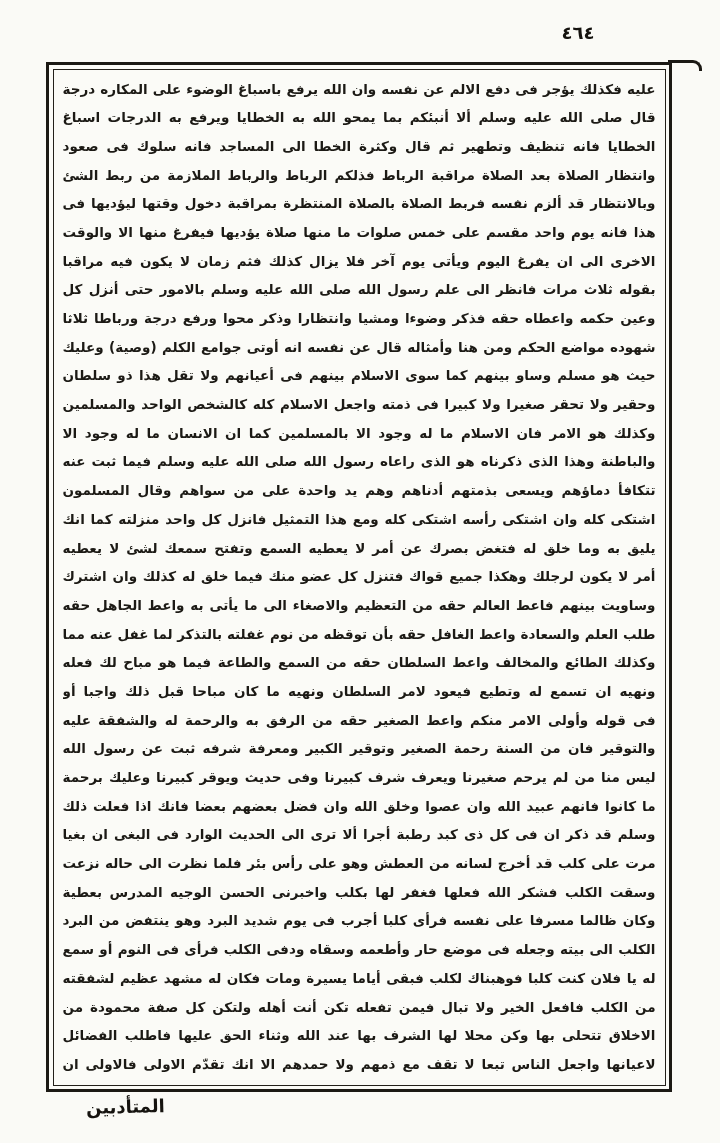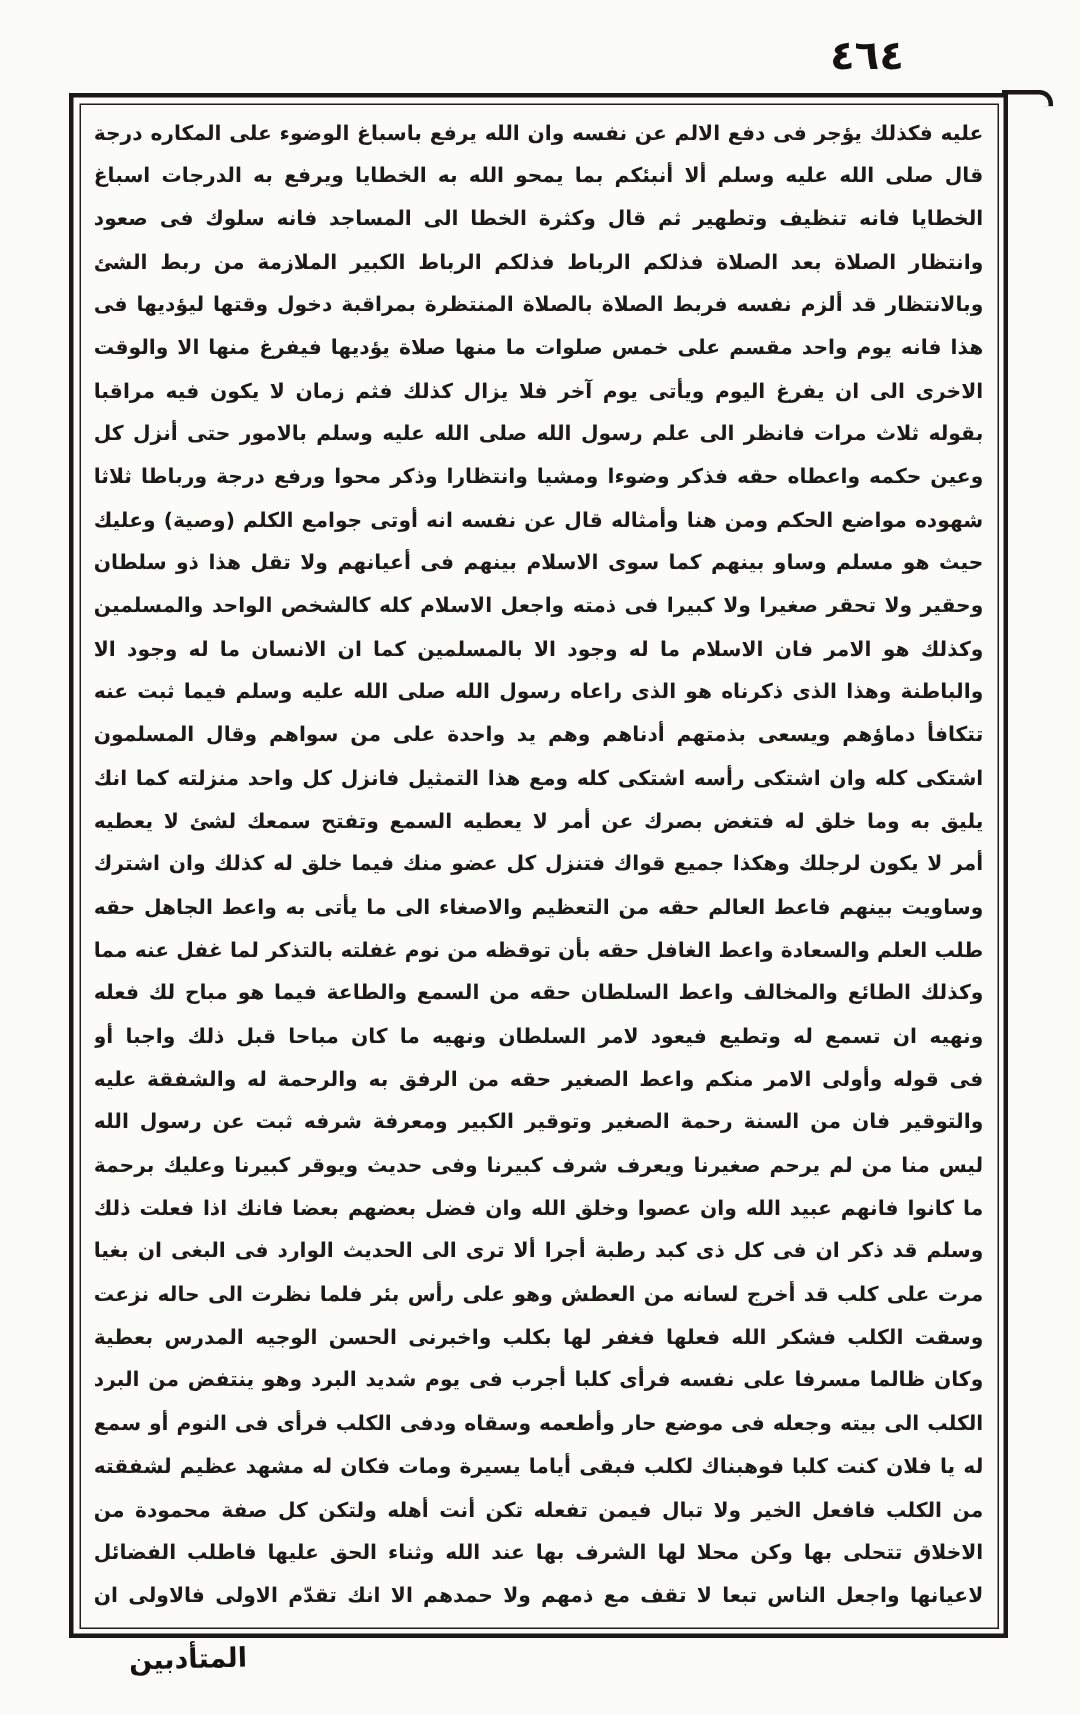--- a/index.html
+++ b/index.html
@@ -14,21 +14,21 @@
     font-family: "DejaVu Sans", sans-serif;
     color: #181815;
     overflow: hidden;
   }
   .page-number {
     position: absolute;
     top: 22px;
     left: 546px;
     width: 64px;
     text-align: center;
-    font-size: 27px;
+    font-size: 18px;
     font-weight: bold;
     color: #15130f;
     letter-spacing: 1px;
   }
   .frame-outer {
     position: absolute;
     left: 46px;
     top: 62px;
     width: 626px;
     height: 1030px;
@@ -87,21 +87,21 @@
 <div class="page-number">٤٦٤</div>
 
 <div class="frame-flourish"></div>
 
 <div class="frame-outer">
   <div class="frame-inner">
     <div class="text-block">
       <div class="text-line">عليه فكذلك يؤجر فى دفع الالم عن نفسه وان الله يرفع باسباغ الوضوء على المكاره درجة العبد ويمح الله به الخطايا</div>
       <div class="text-line">قال صلى الله عليه وسلم ألا أنبئكم بما يمحو الله به الخطايا ويرفع به الدرجات اسباغ الوضوء على المكاره فهذا محو</div>
       <div class="text-line">الخطايا فانه تنظيف وتطهير ثم قال وكثرة الخطا الى المساجد فانه سلوك فى صعود ومشى ثم قال تمام الحديث وهو</div>
-      <div class="text-line">وانتظار الصلاة بعد الصلاة فذلكم الرباط فذلكم الرباط الكبير الملازمة من ربط الشئ</div>
+      <div class="text-line">وانتظار الصلاة بعد الصلاة مراقبة الرباط فذلكم الرباط والرباط الملازمة من ربط الشئ</div>
       <div class="text-line">وبالانتظار قد ألزم نفسه فربط الصلاة بالصلاة المنتظرة بمراقبة دخول وقتها ليؤديها فى وقتها وأى لزوم أعظم من</div>
       <div class="text-line">هذا فانه يوم واحد مقسم على خمس صلوات ما منها صلاة يؤديها فيفرغ منها الا والوقت ألزم نفسه مراقبة دخول وقت</div>
       <div class="text-line">الاخرى الى ان يفرغ اليوم ويأتى يوم آخر فلا يزال كذلك فثم زمان لا يكون فيه مراقبا لوقت أداء صلاة لذلك أكده</div>
       <div class="text-line">بقوله ثلاث مرات فانظر الى علم رسول الله صلى الله عليه وسلم بالامور حتى أنزل كل عمل فى الدنيا منزلته فى الآخرة</div>
       <div class="text-line">وعين حكمه واعطاه حقه فذكر وضوءا ومشيا وانتظارا وذكر محوا ورفع درجة ورباطا ثلاثا ثلاثا هذا بدلالك على</div>
       <div class="text-line">شهوده مواضع الحكم ومن هنا وأمثاله قال عن نفسه انه أوتى جوامع الكلم (وصية) وعليك بمراعاة كل مسلم من</div>
       <div class="text-line">حيث هو مسلم وساو بينهم كما سوى الاسلام بينهم فى أعيانهم ولا تقل هذا ذو سلطان وجاه ومال وكبير وهذا صغير وفقير</div>
       <div class="text-line">وحقير ولا تحقر صغيرا ولا كبيرا فى ذمته واجعل الاسلام كله كالشخص الواحد والمسلمين كالاعضاء لذلك الشخص</div>
       <div class="text-line">وكذلك هو الامر فان الاسلام ما له وجود الا بالمسلمين كما ان الانسان ما له وجود الا باعضائه وجميع قواه الظاهرة</div>
       <div class="text-line">والباطنة وهذا الذى ذكرناه هو الذى راعاه رسول الله صلى الله عليه وسلم فيما ثبت عنه من قوله فى ذلك المسلمون</div>

